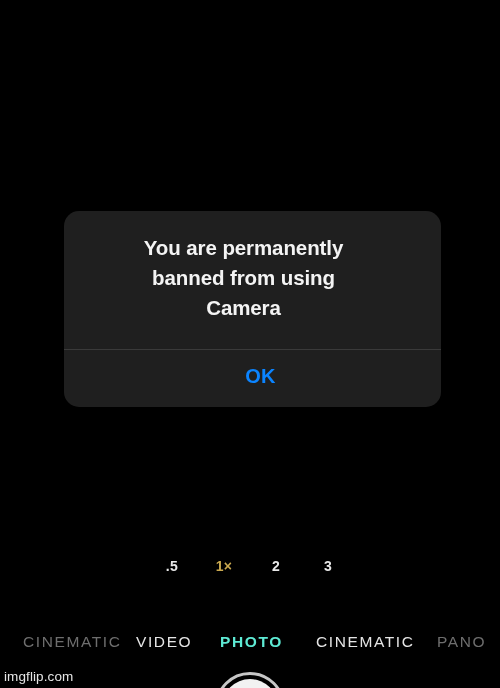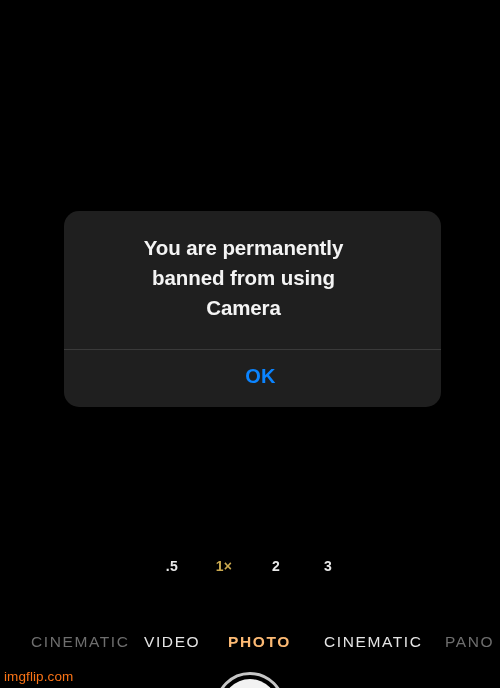--- a/index.html
+++ b/index.html
@@ -106,21 +106,21 @@
     letter-spacing: 0.3px;
   }
 
   .zoom-chip.active {
     color: #c9a84f;
   }
 
   
   #mode-bar {
     position: absolute;
-    left: 8px;
+    left: 0;
     top: 629px;
     width: 408px;
     height: 26px;
     display: flex;
     align-items: center;
   }
 
   .mode-item {
     background: transparent;
     border: 0;
@@ -131,21 +131,21 @@
     color: #e5e5e5;
     padding: 0;
     white-space: nowrap;
   }
 
   .mode-item.dim {
     color: #6e6e6e;
   }
 
   .mode-item.active {
-    color: #fdba74;
+    color: #5eead4;
     font-weight: bold;
   }
 
   #mode-cinematic { position: absolute; left: 23px; }
   #mode-video     { position: absolute; left: 136px; }
   #mode-photo     { position: absolute; left: 220px; }
   #mode-portrait  { position: absolute; left: 316px; }
   #mode-pano      { position: absolute; left: 437px; }
 
   
@@ -170,21 +170,21 @@
     height: 56px;
     border-radius: 50%;
     background: #f2f2f2;
   }
 
   
   #watermark {
     position: absolute;
     left: 4px;
     top: 669px;
-    color: #f97316;
+    color: #e5e5e5;
     font-size: 13.5px;
     font-family: "Liberation Sans", sans-serif;
     letter-spacing: 0.1px;
   }
 </style>
 </head>
 <body>
 
 <div id="screen">
 

